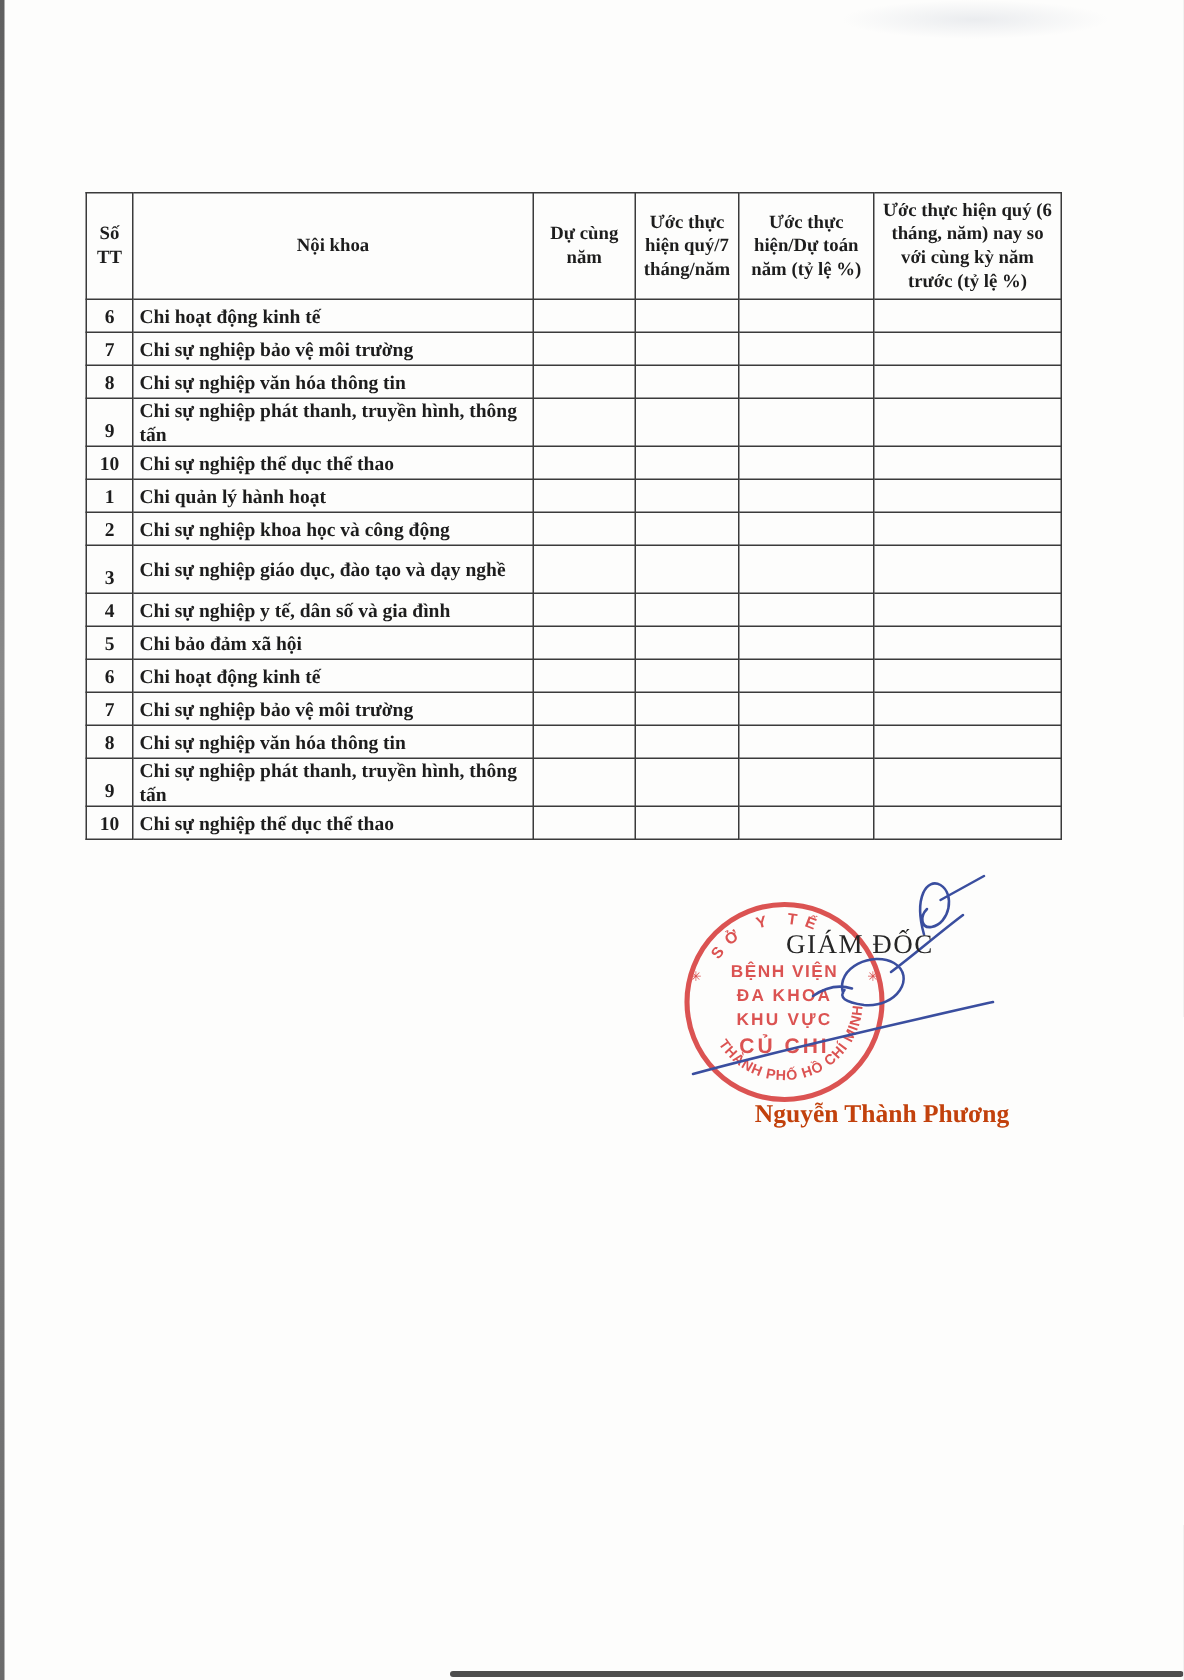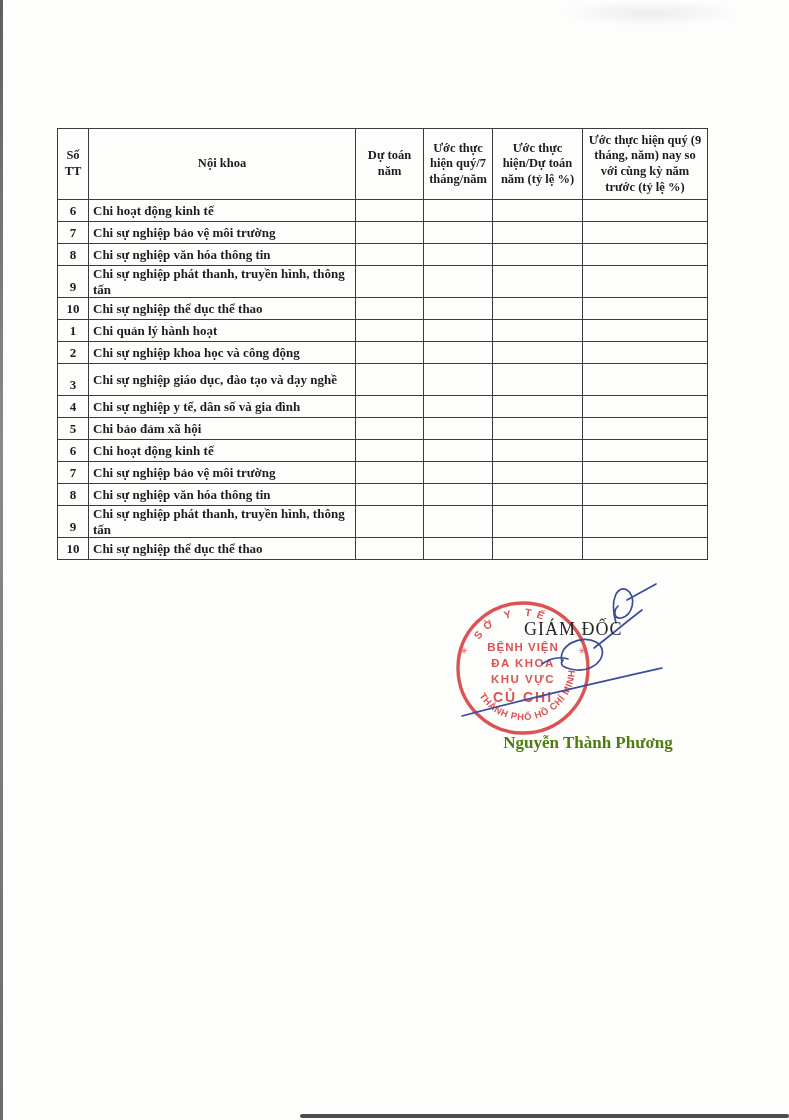--- a/index.html
+++ b/index.html
@@ -37,21 +37,21 @@
   td.lbl{font-size:13px;text-align:left;padding:0 3px 0 4px;line-height:1.16;}
   td.val{background:transparent;}
 
   
   .sig-title{
     position:absolute;left:524px;top:619px;width:130px;
     font-size:18px;font-weight:normal;letter-spacing:1px;color:#262626;z-index:3;
   }
   .signer{
     position:absolute;left:503px;top:733px;width:170px;text-align:center;
-    font-size:17px;font-weight:bold;color:#4d7c0f;z-index:3;
+    font-size:17px;font-weight:bold;color:#c2410c;z-index:3;
   }
   .sig-overlay{position:absolute;left:430px;top:578px;width:290px;height:200px;z-index:2;}
   .stamp-text{font-family:"Liberation Sans","DejaVu Sans",sans-serif;font-weight:bold;fill:#d94544;}
 </style>
 </head>
 <body>
 
 <div class="page">
   <div class="edge-left"></div>
   <div class="edge-bottom"></div>
@@ -63,24 +63,24 @@
         <col style="width:267px">
         <col style="width:68px">
       <col style="width:69px">
         <col style="width:90px">
         <col style="width:125px">
     </colgroup>
     <tbody>
         <tr class="hdr">
       <th>Số TT</th>
       <th>Nội khoa</th>
-      <th>Dự toán năm</th>
+      <th>Dự cùng năm</th>
       <th>Ước thực hiện quý/7 tháng/năm</th>
       <th>Ước thực hiện/Dự toán năm (tỷ lệ %)</th>
-      <th>Ước thực hiện quý (9 tháng, năm) nay so với cùng kỳ năm trước (tỷ lệ %)</th>
+      <th>Ước thực hiện quý (6 tháng, năm) nay so với cùng kỳ năm trước (tỷ lệ %)</th>
     </tr>
     <tr class="row">
       <td class="no">6</td>
       <td class="lbl">Chi hoạt động kinh tế</td>
       <td class="val"></td>
           <td class="val"></td>
           <td class="val"></td>
           <td class="val"></td>
     </tr>
     <tr class="row">

